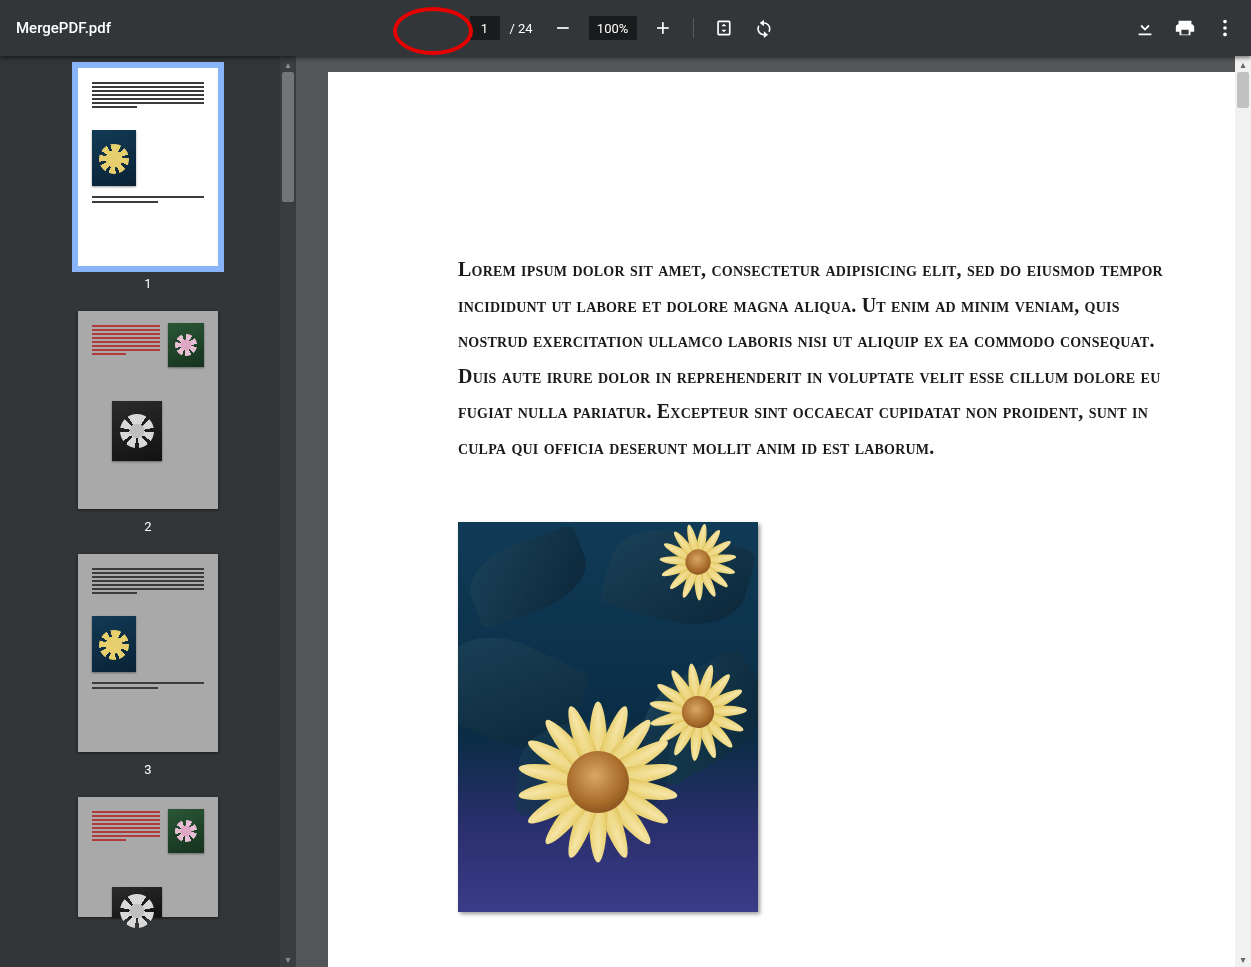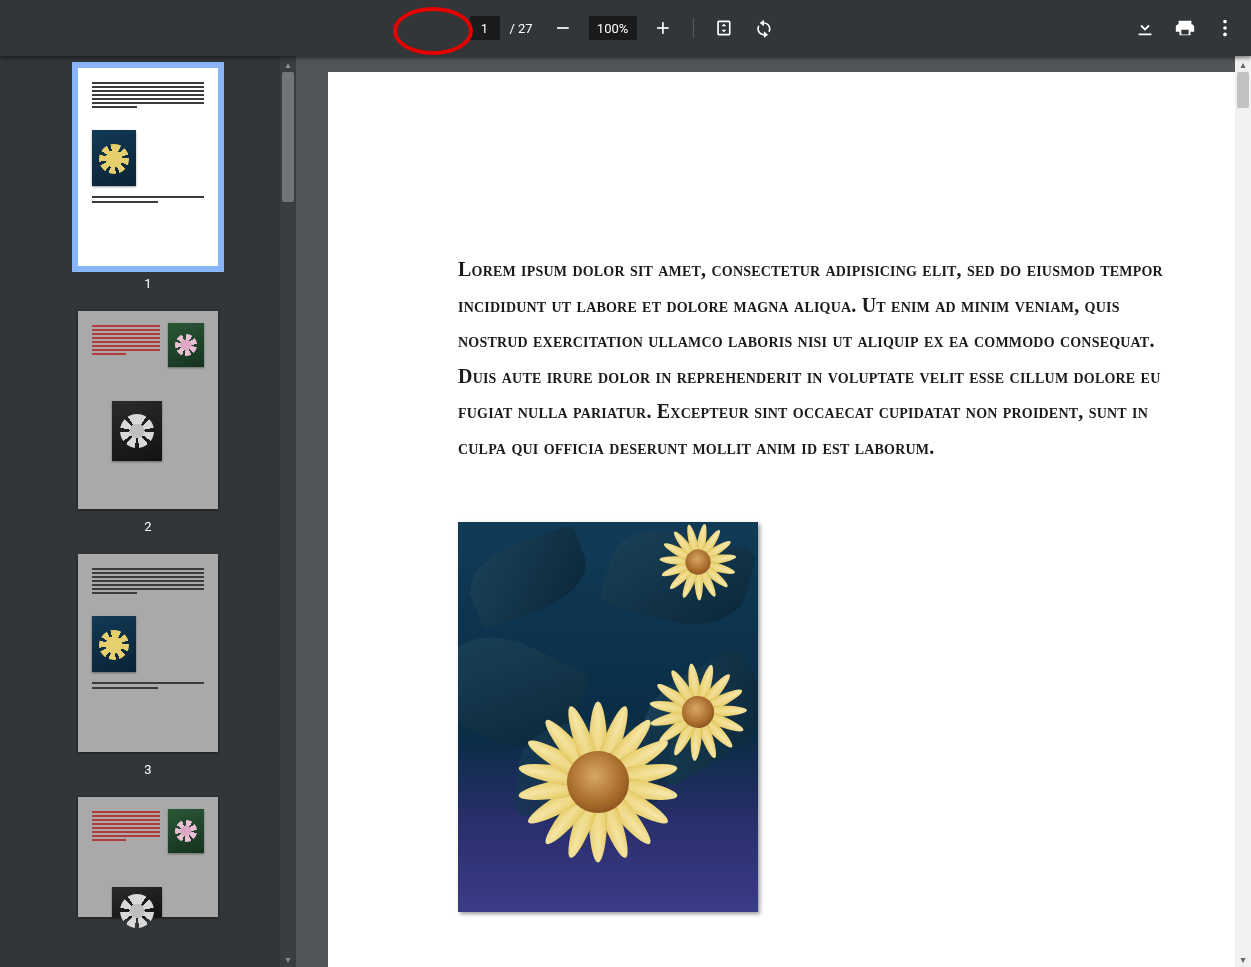--- a/index.html
+++ b/index.html
@@ -130,24 +130,25 @@
 
   
 
 </style>
 </head>
 <body>
 
 <div class="anno-circle"></div>
 
 <div class="toolbar">
+  <div class="file-title">MergePDF.pdf</div>
 
   <div class="center-controls">
     <input class="page-box" value="1" style="">
-    <span class="page-total">/ 27</span>
+    <span class="page-total">/ 24</span>
 
     <div class="icon-btn">
       <svg width="20" height="20" viewBox="0 0 24 24">
           <rect x="5" y="11" width="14" height="2"></rect>
         </svg>
     </div>
     <input class="zoom-box" value="100%" style="">
     <div class="icon-btn">
       <svg width="20" height="20" viewBox="0 0 24 24">
           <rect x="5" y="11" width="14" height="2"></rect>

